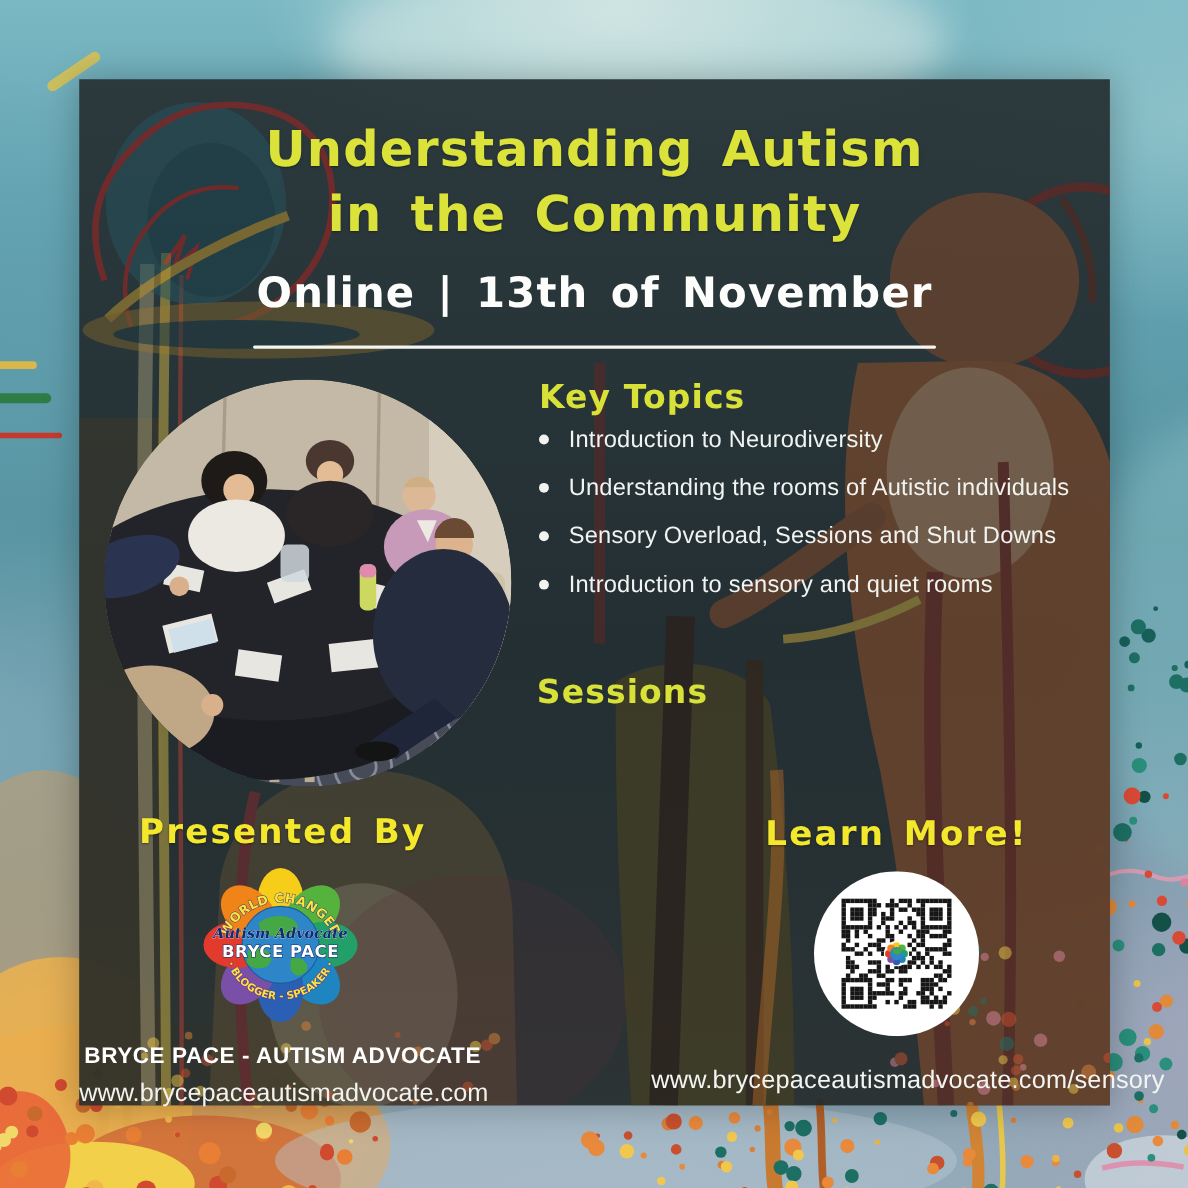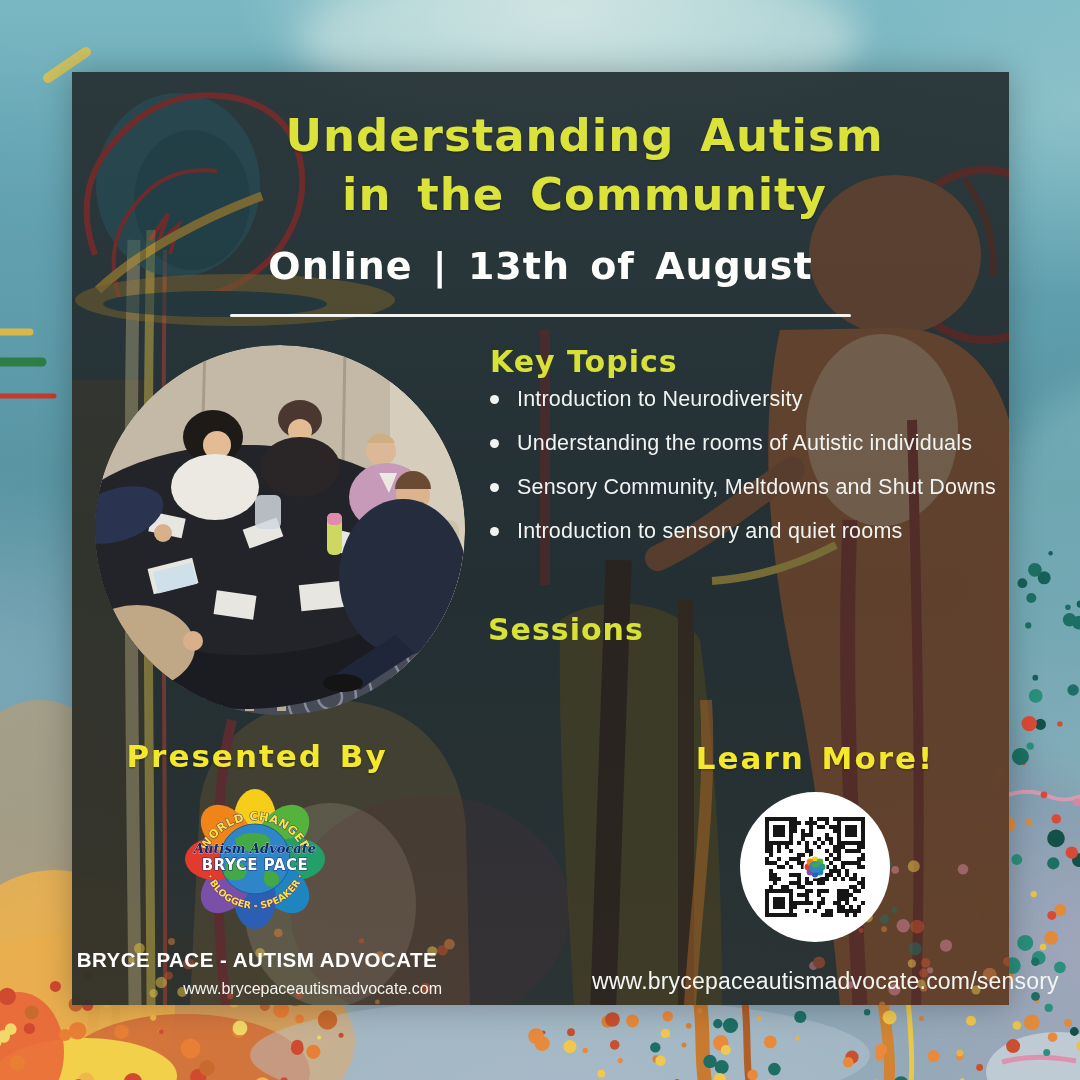--- a/index.html
+++ b/index.html
@@ -30,21 +30,21 @@
     position:absolute;left:72px;top:72px;width:937px;height:933px;
     background:linear-gradient(180deg,rgba(41,53,57,.97) 0%,rgba(33,43,47,.96) 55%,rgba(38,45,45,.95) 100%);
     box-shadow:0 0 30px rgba(0,0,0,.25);
   }
   
   .content{position:absolute;left:72px;top:72px;width:937px;height:933px;}
   .abs{position:absolute;}
   .title{
     left:0;top:34px;width:100%;text-align:center;
     font-family:"DejaVu Sans", sans-serif;font-weight:bold;font-size:45px;line-height:1.32;
-    color:#dbe23a;letter-spacing:1px;word-spacing:9px;text-shadow:0 1px 2px rgba(0,0,0,.35);margin-left:44px;
+    color:#dbe23a;letter-spacing:1px;word-spacing:9px;text-shadow:0 1px 2px rgba(0,0,0,.35);
   }
   .subtitle{
     left:0;top:172px;width:100%;text-align:center;
     font-family:"DejaVu Sans", sans-serif;font-weight:bold;font-size:38px;
     color:#fdfdfb;letter-spacing:1px;word-spacing:6px;
   }
   .divider{left:158px;top:242px;width:621px;height:3px;background:#f4f4f0;border-radius:2px;}
   .photo-wrap{left:23px;top:273px;width:370px;height:370px;border-radius:50%;overflow:hidden;}
   .h-yg{
     font-family:"DejaVu Sans", sans-serif;font-weight:bold;font-size:30px;
@@ -63,21 +63,21 @@
     font-family:"DejaVu Sans", sans-serif;font-weight:bold;font-size:31px;
     color:#f4e82c;letter-spacing:2px;word-spacing:4px;text-shadow:0 1px 2px rgba(0,0,0,.4);
   }
   .presented-head{left:30px;top:666px;width:310px;text-align:center;}
   .logo-wrap{left:108px;top:714px;width:150px;height:146px;}
   .advocate-name{
     left:0px;top:876px;width:370px;text-align:center;
     font-family:"Liberation Sans", sans-serif;font-weight:bold;font-size:20.5px;
     color:#ffffff;letter-spacing:.5px;
   }
-  .advocate-site{left:0px;top:908px;width:370px;text-align:right;color:#f2f2ef;font-size:16px;}
+  .advocate-site{left:0px;top:908px;width:370px;text-align:left;color:#f2f2ef;font-size:23px;}
   .learnmore-head{left:588px;top:668px;width:310px;text-align:center;}
   .qr-wrap{left:668px;top:720px;width:150px;height:150px;}
   .events-url{left:520px;top:896px;width:450px;text-align:center;color:#f4f5f2;font-size:23px;letter-spacing:.2px;}
 </style>
 </head>
 <body>
 
 <div class="bg-base"></div>
 <div class="wash w1"></div>
 <div class="wash w2"></div>
@@ -405,21 +405,21 @@
   </g>
 </svg>
 
 <div class="content">
 
   <div class="abs title">
     <div>Understanding Autism</div>
     <div>in the Community</div>
   </div>
 
-  <div class="abs subtitle">Online | 13th of August</div>
+  <div class="abs subtitle">Online | 13th of November</div>
   <div class="abs divider"></div>
 
   <div class="abs photo-wrap">
     <svg width="370" height="370" viewBox="0 0 370 370">
       <defs>
           <clipPath id="photoClip">
             <circle cx="185" cy="185" r="185"></circle>
           </clipPath>
         </defs>
       <g clip-path="url(#photoClip)">
@@ -495,21 +495,21 @@
     <li>
         <span class="dot"></span>
         <span>Introduction to Neurodiversity</span>
       </li>
     <li>
         <span class="dot"></span>
         <span>Understanding the rooms of Autistic individuals</span>
       </li>
     <li>
         <span class="dot"></span>
-        <span>Sensory Community, Meltdowns and Shut Downs</span>
+        <span>Sensory Overload, Sessions and Shut Downs</span>
       </li>
     <li>
         <span class="dot"></span>
         <span>Introduction to sensory and quiet rooms</span>
       </li>
   </ul>
 
   <div class="abs h-yg sessions-head">Sessions</div>
 
   <div class="abs h-yellow presented-head">Presented By</div>

